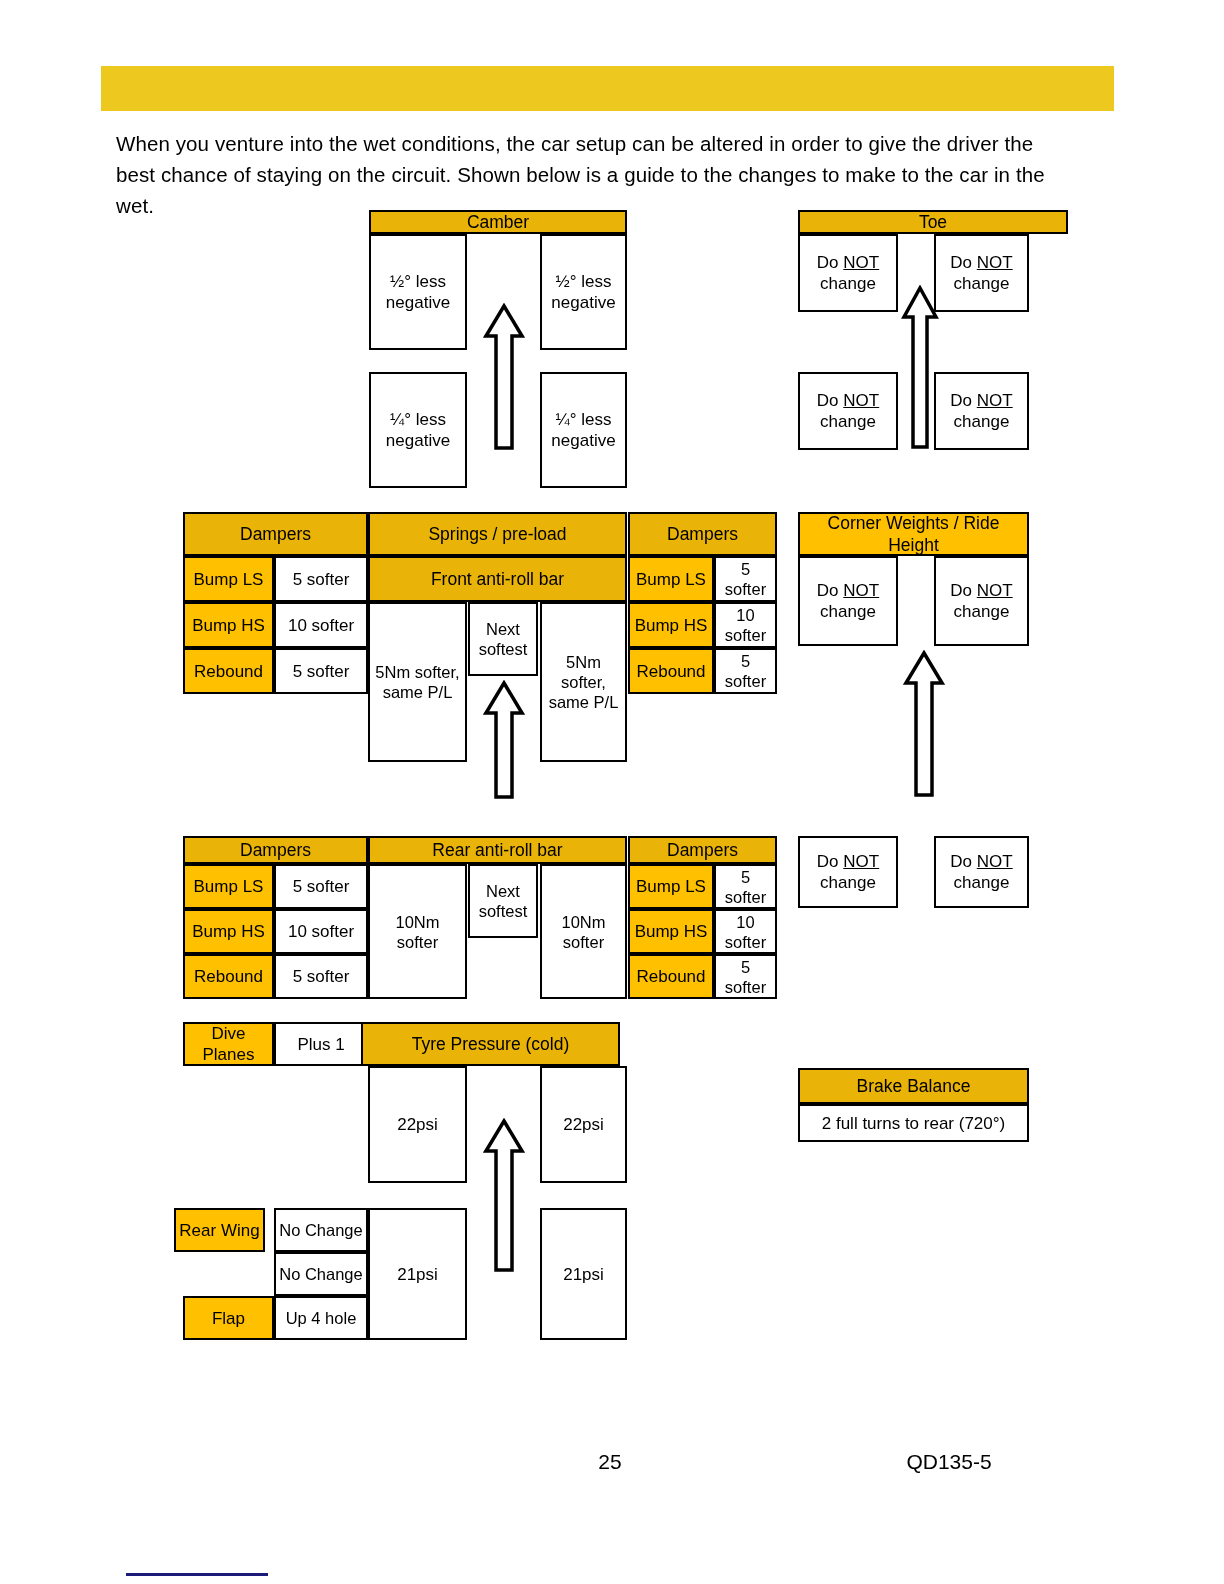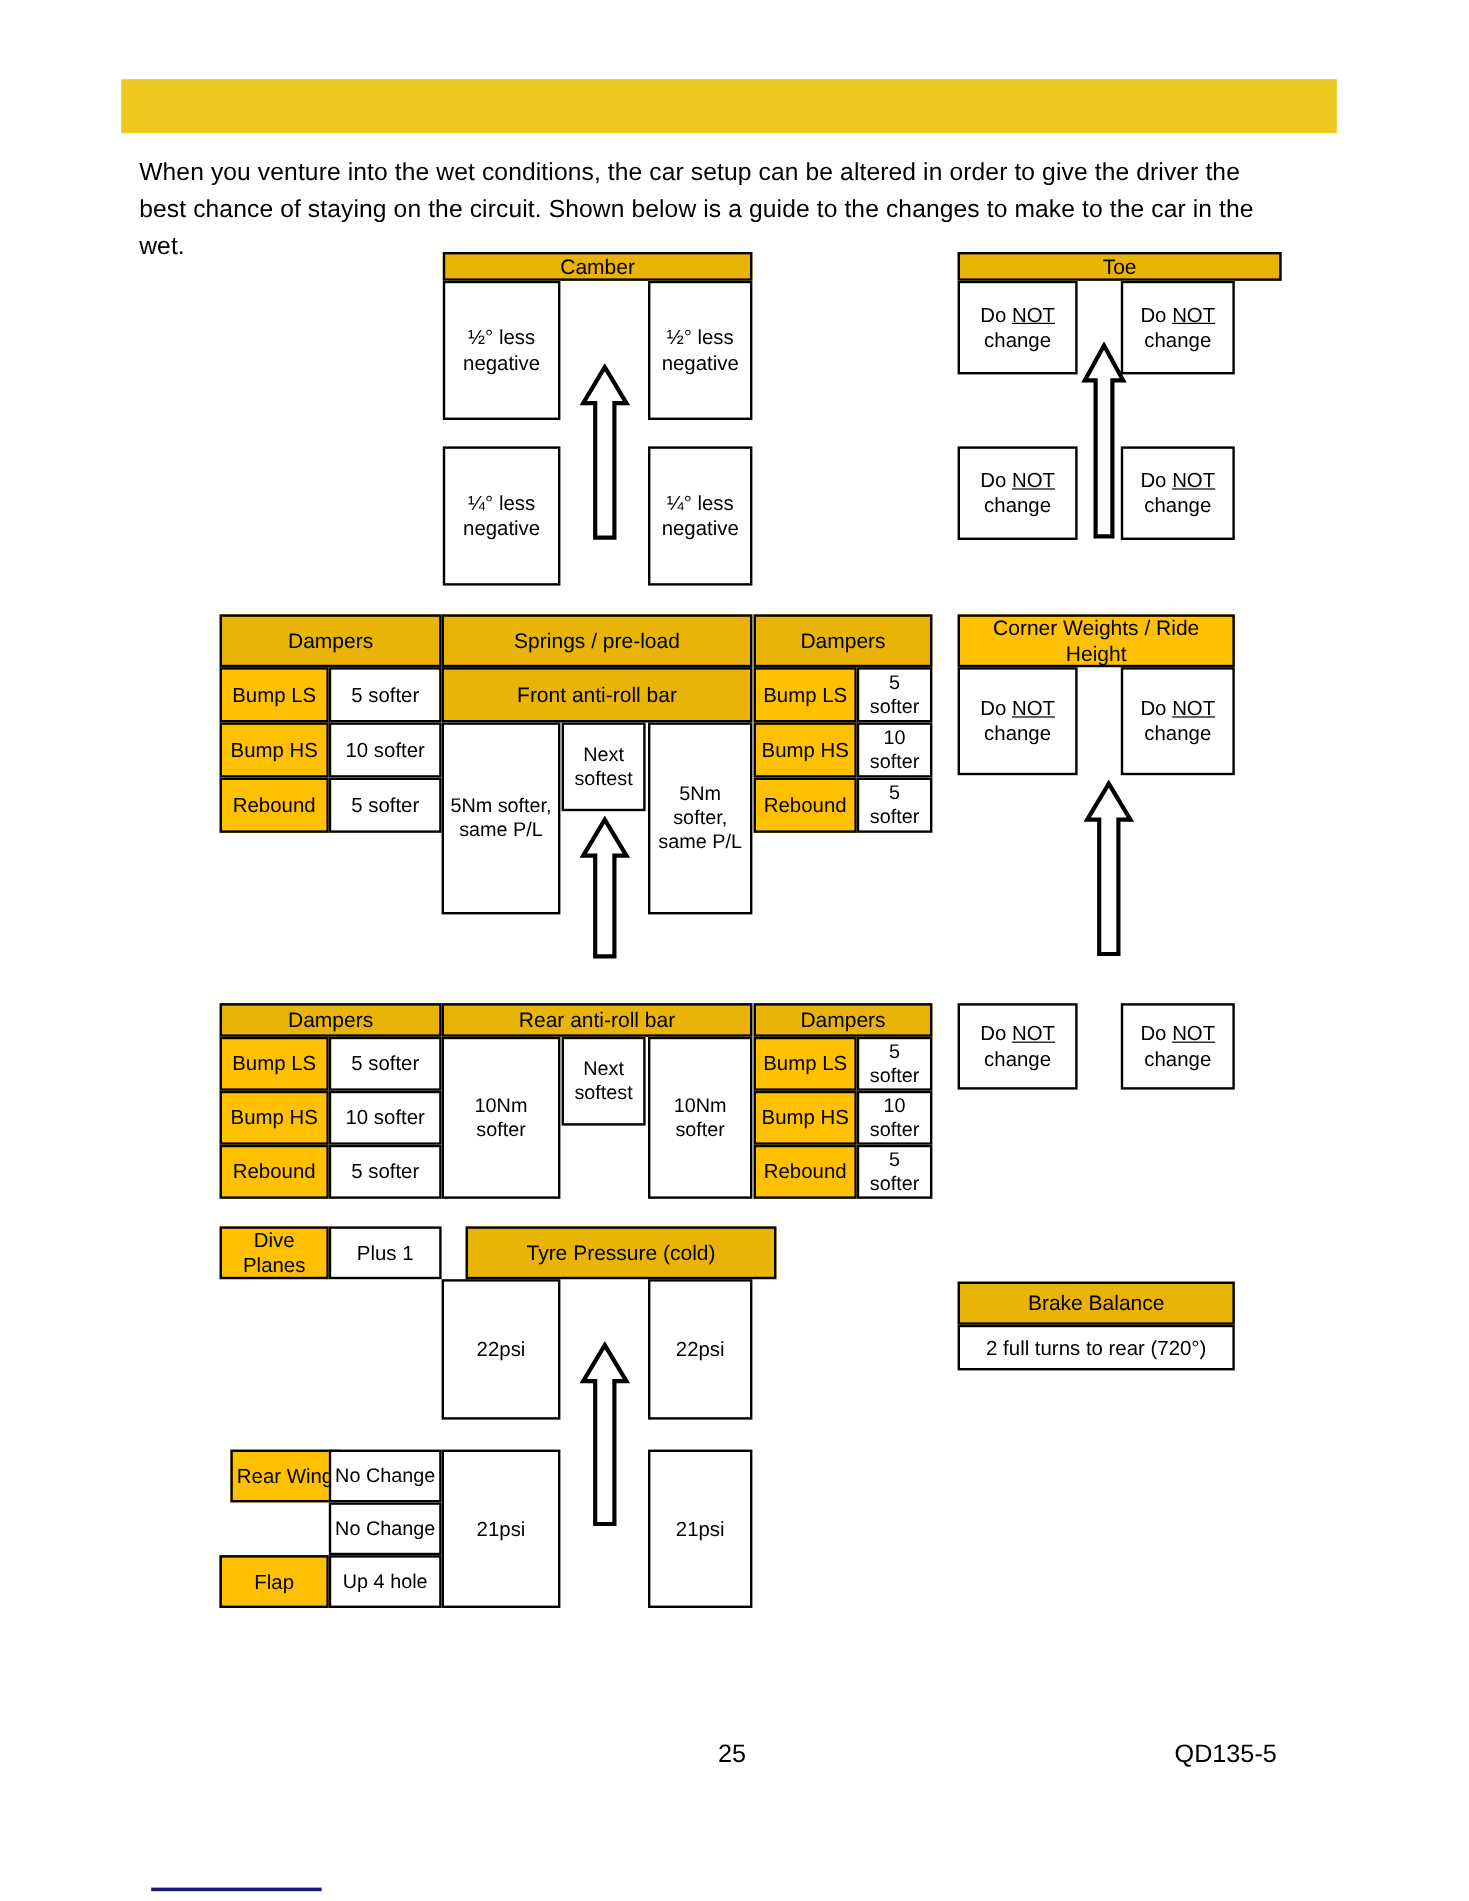--- a/index.html
+++ b/index.html
@@ -75,24 +75,24 @@
   .footer-page {
     position: absolute;
     left: 570px;
     top: 1450px;
     width: 80px;
     text-align: center;
     font-size: 21px;
   }
   .footer-code {
     position: absolute;
-    left: 884px;
+    left: 859px;
     top: 1450px;
     width: 180px;
-    text-align: right;
+    text-align: center;
     font-size: 21px;
   }
   .blue-rule {
     position: absolute;
     left: 126px;
     top: 1573px;
     width: 142px;
     height: 3px;
     background: #1b1b7a;
   }
@@ -224,35 +224,35 @@
     <span>change</span></span>
   </div>
   <div class="box" style="left:934px; top:836px; width:95px; height:72px;">
     <span><span>Do</span>
     <u>NOT</u><br>
     <span>change</span></span>
   </div>
 
   <div class="box lbl" style="left:183px; top:1022px; width:91px; height:44px;">Dive Planes</div>
   <div class="box" style="left:274px; top:1022px; width:94px; height:44px;">Plus 1</div>
-  <div class="box hd" style="left:388px; top:1022px; width:259px; height:44px;">Tyre Pressure (cold)</div>
+  <div class="box hd" style="left:361px; top:1022px; width:259px; height:44px;">Tyre Pressure (cold)</div>
 
   <div class="box" style="left:368px; top:1066px; width:99px; height:117px;">22psi</div>
   <div class="box" style="left:540px; top:1066px; width:87px; height:117px;">22psi</div>
 
   <div class="box" style="left:368px; top:1208px; width:99px; height:132px;">21psi</div>
   <div class="box" style="left:540px; top:1208px; width:87px; height:132px;">21psi</div>
 
   <div class="arrow" style="left:483px; top:1118px;">
     <svg width="42" height="155" viewBox="0 0 42 155">
       <polygon points="21,3 39,33 29,33 29,152 13,152 13,33 3,33" fill="#ffffff" stroke="#000000" stroke-width="3.5" stroke-linejoin="miter"></polygon>
     </svg>
   </div>
 
-  <div class="box lbl" style="left:192px; top:1208px; width:91px; height:44px;">Rear Wing</div>
+  <div class="box lbl" style="left:174px; top:1208px; width:91px; height:44px;">Rear Wing</div>
   <div class="box tight" style="left:274px; top:1208px; width:94px; height:44px;">No Change</div>
   <div class="box lbl" style="left:183px; top:1296px; width:91px; height:44px;">Main</div>
   <div class="box tight" style="left:274px; top:1252px; width:94px; height:44px;">No Change</div>
   <div class="box lbl" style="left:183px; top:1296px; width:91px; height:44px;">Flap</div>
   <div class="box tight" style="left:274px; top:1296px; width:94px; height:44px;">Up 4 hole</div>
 
   <div class="box hd" style="left:798px; top:1068px; width:231px; height:36px;">Brake Balance</div>
   <div class="box" style="left:798px; top:1104px; width:231px; height:38px;">2 full turns to rear (720°)</div>
 
   <div class="footer-page">25</div>

